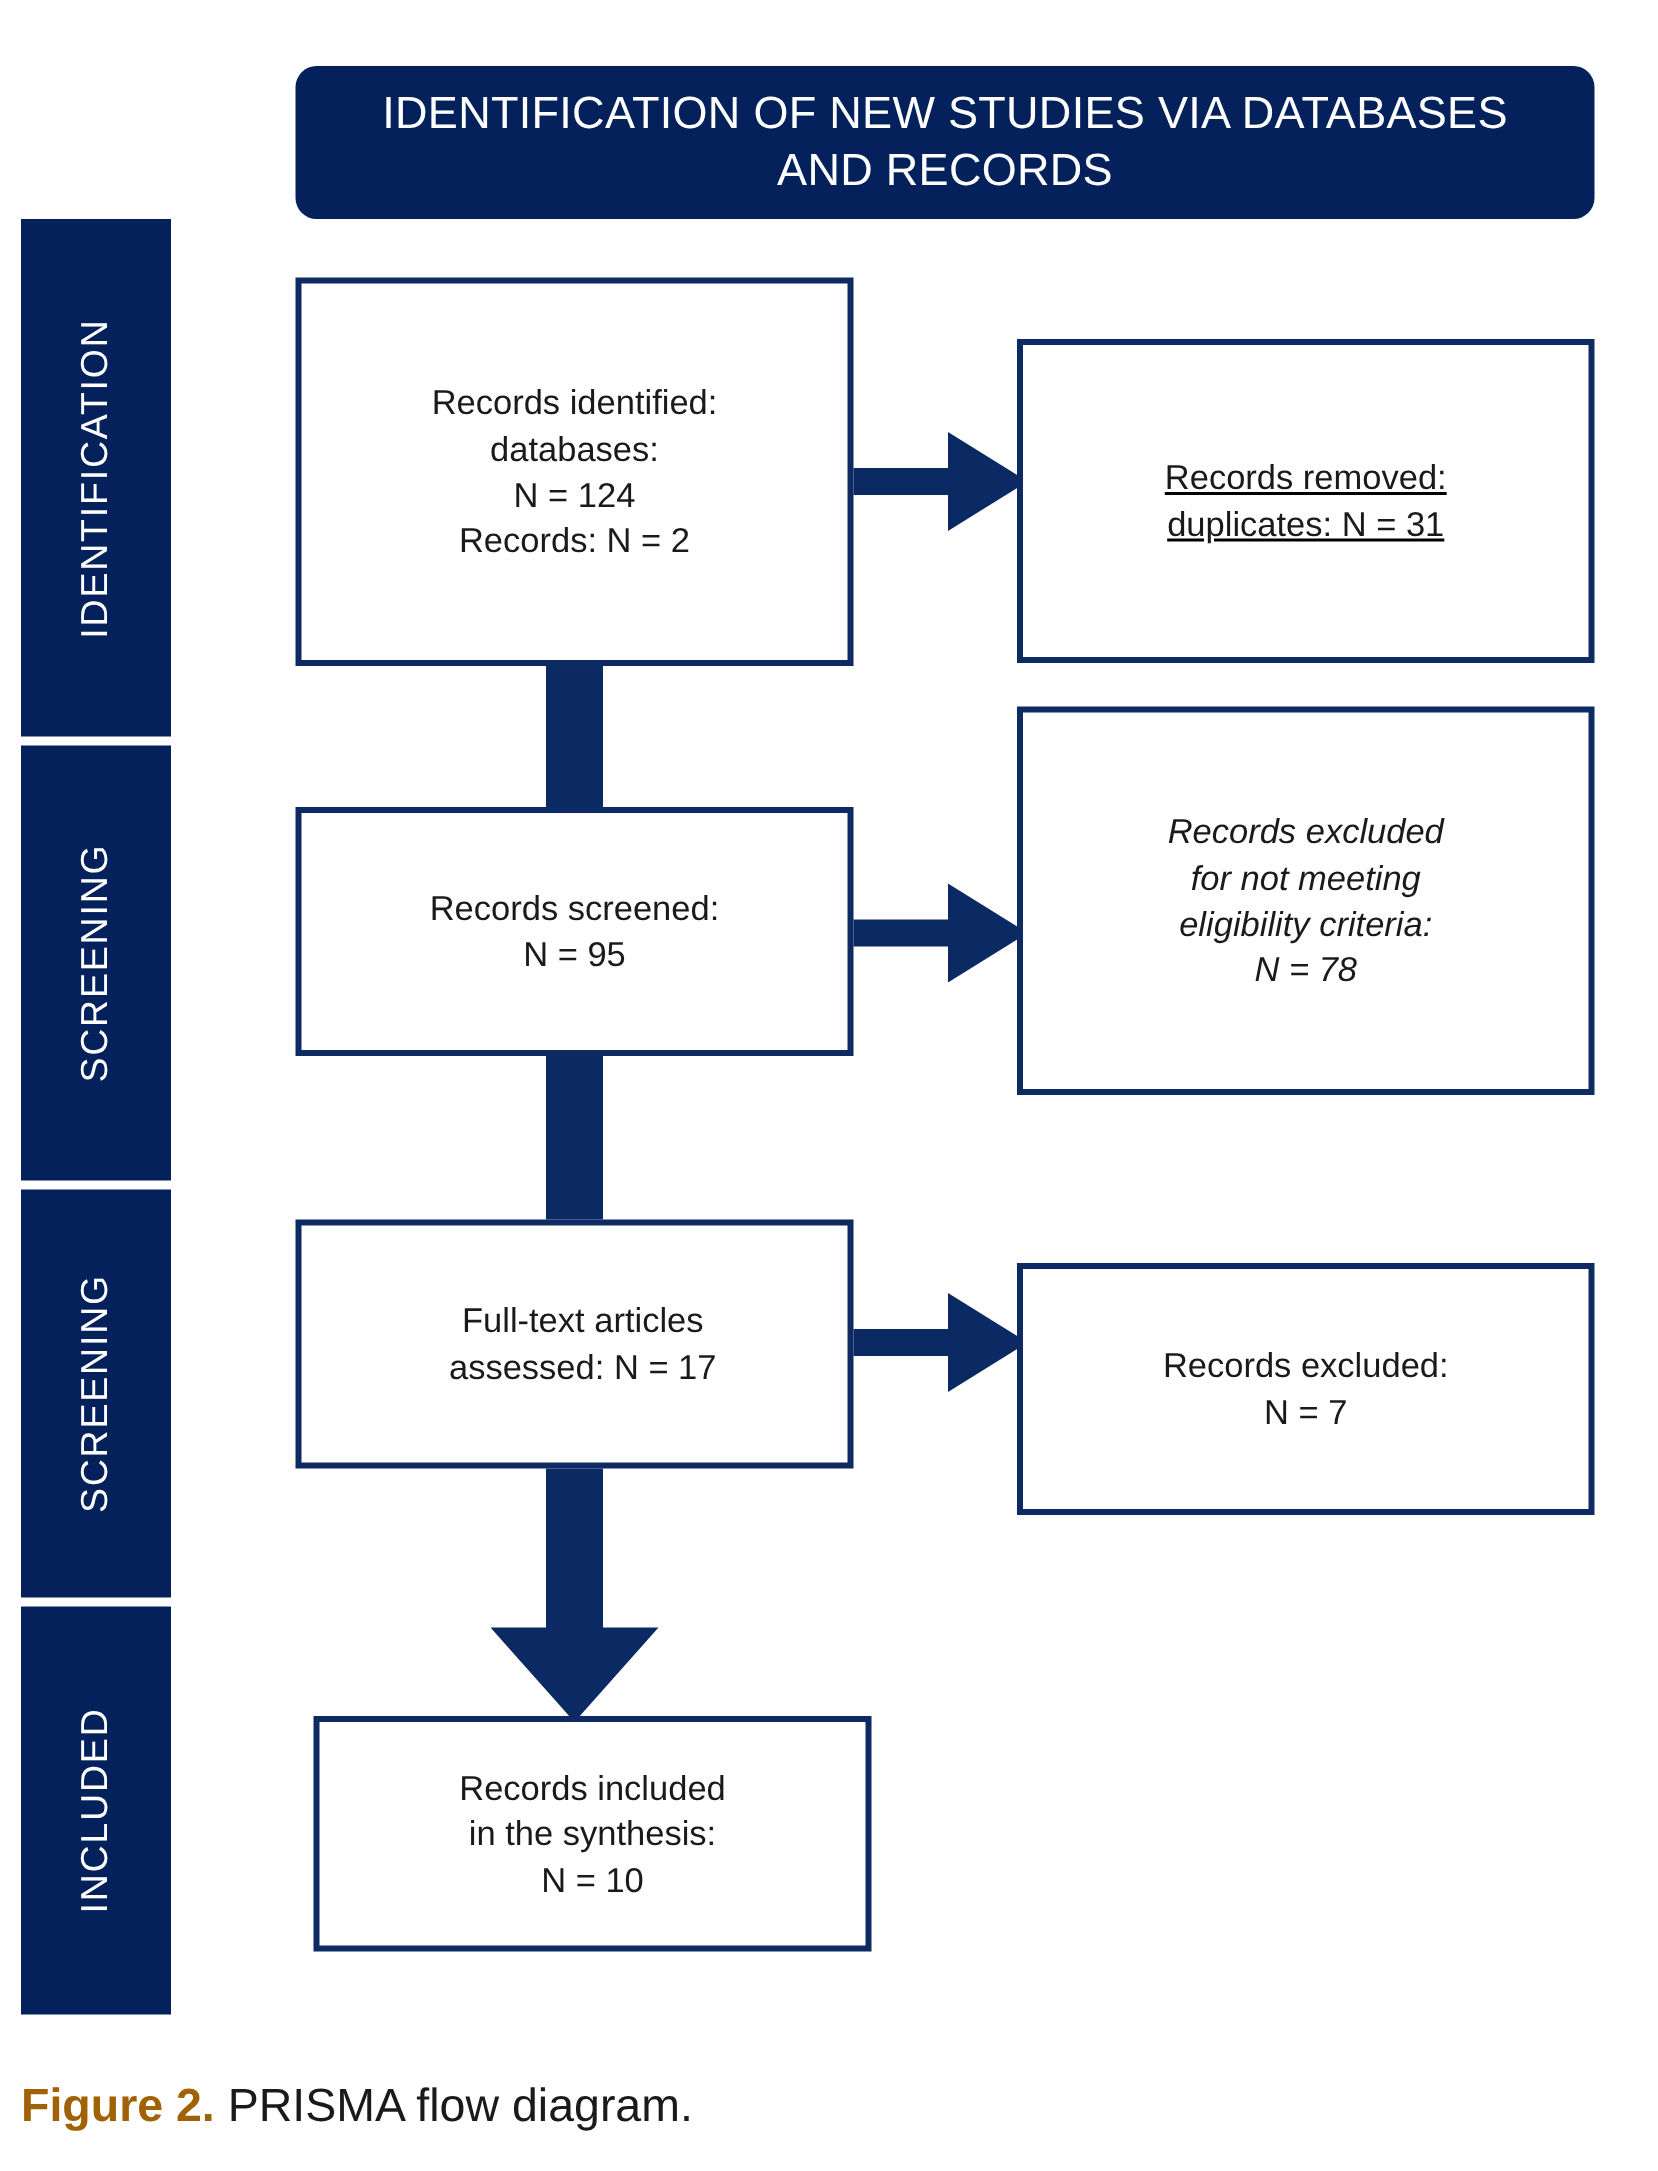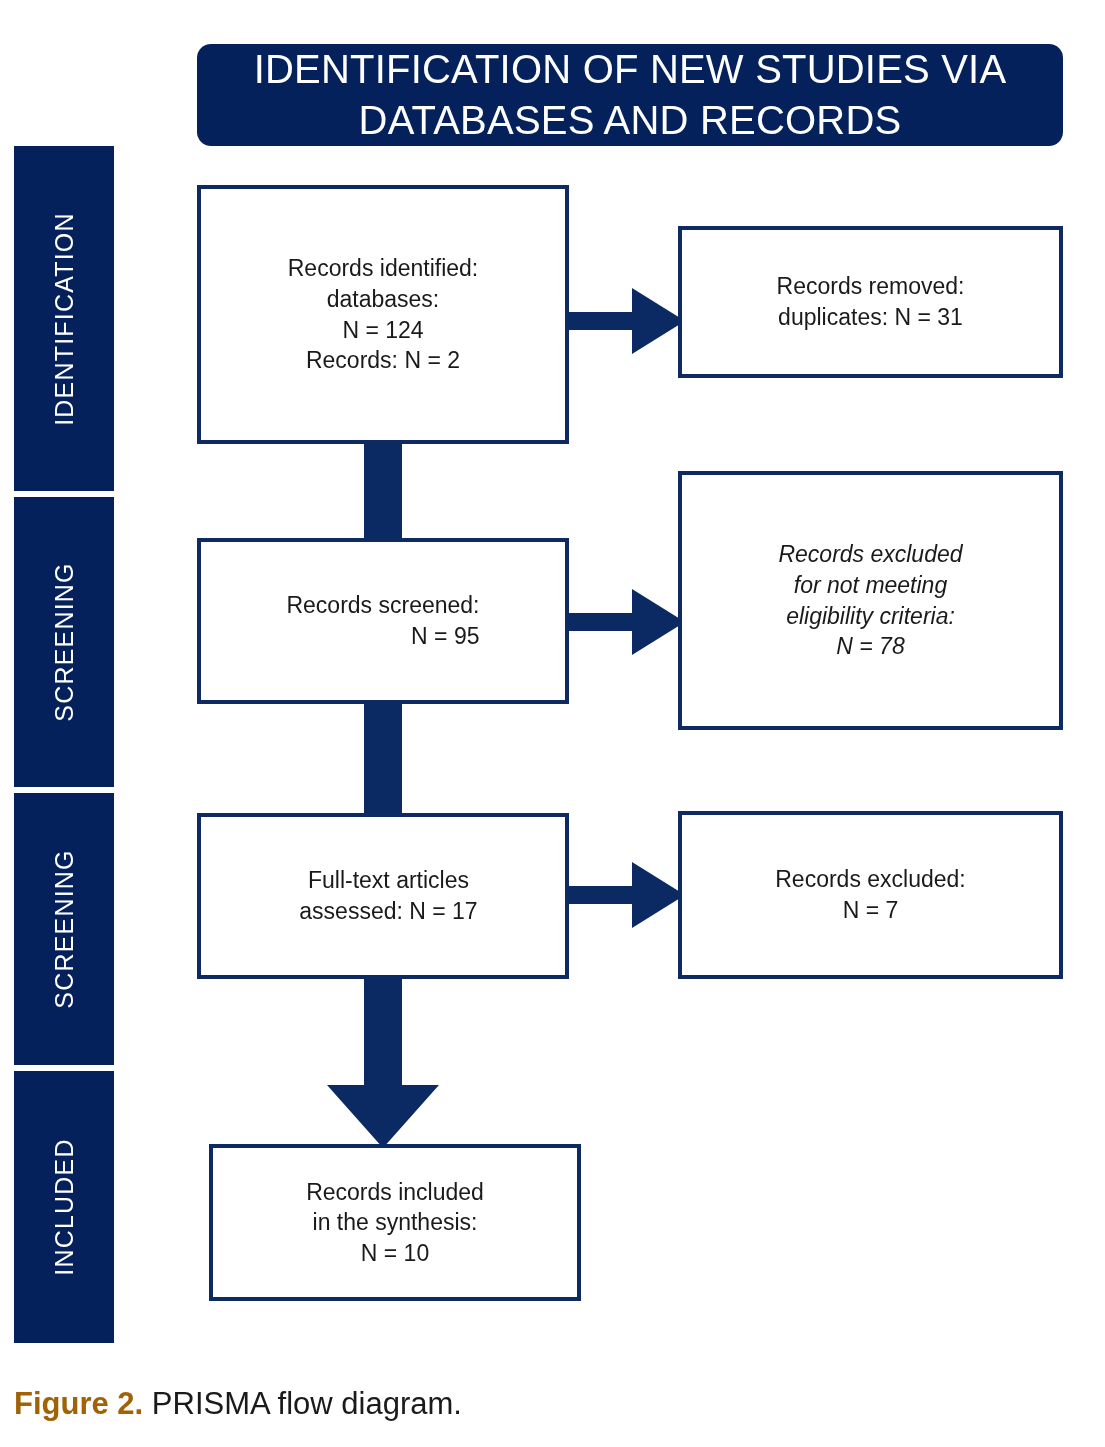--- a/index.html
+++ b/index.html
@@ -31,21 +31,21 @@
     border-radius: 14px;
     color: #ffffff;
     display: flex;
     align-items: center;
     justify-content: center;
     text-align: center;
     box-sizing: border-box;
     padding: 0 26px;
   }
   .header-banner-text {
-    font-size: 40px;
+    font-size: 30px;
     line-height: 1.28;
     letter-spacing: 0.2px;
     font-weight: 400;
   }
 
   
   .stage-band {
     position: absolute;
     left: 14px;
     width: 100px;
@@ -81,25 +81,25 @@
     z-index: 3;
   }
   .flow-box-text {
     font-size: 23px;
     line-height: 1.33;
     color: #1a1a1a;
     padding: 0 10px;
   }
 
   #box-identified { left: 197px; top: 185px;  width: 372px; height: 259px; }
-  #box-duplicates { left: 678px; top: 226px;  width: 385px; height: 152px; }
-  #box-screened   { left: 197px; top: 538px;  width: 372px; height: 166px; text-align: right; }
+  #box-duplicates { left: 678px; top: 226px;  width: 385px; height: 216px; text-decoration: underline; }
+  #box-screened   { left: 197px; top: 538px;  width: 372px; height: 166px; }
   #box-excluded-elig { left: 678px; top: 471px; width: 385px; height: 259px; font-style: italic; }
   #box-fulltext   { left: 197px; top: 813px;  width: 372px; height: 166px; padding-left: 11px; }
-  #box-excluded   { left: 678px; top: 811px;  width: 385px; height: 168px; }
+  #box-excluded   { left: 678px; top: 842px;  width: 385px; height: 168px; }
   #box-included   { left: 209px; top: 1144px; width: 372px; height: 157px; }
 
   
   .connector-vertical {
     position: absolute;
     left: 364px;
     width: 38px;
     background: #0b2a63;
     z-index: 1;
   }

